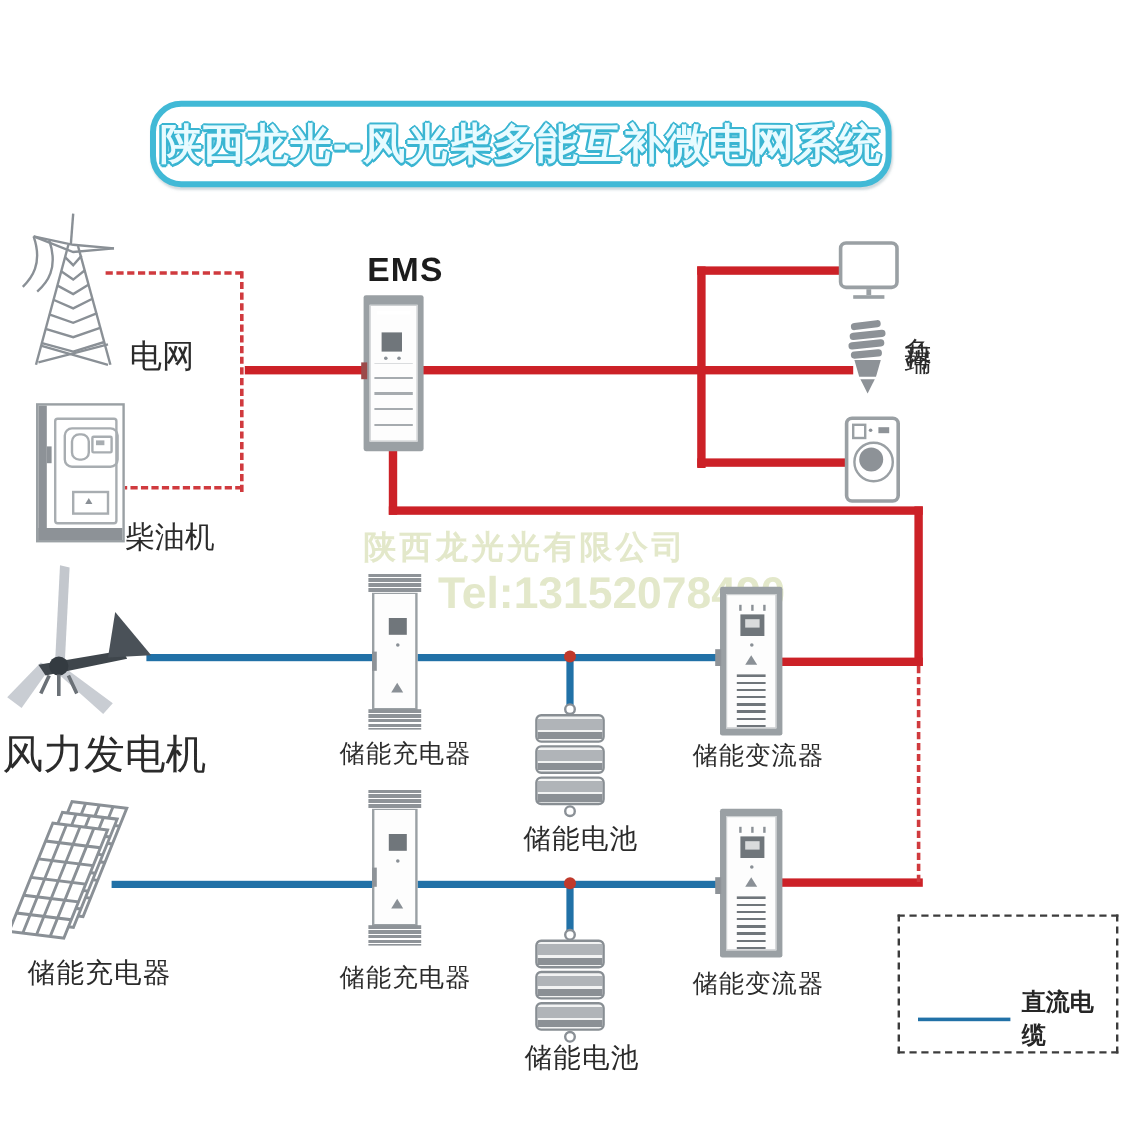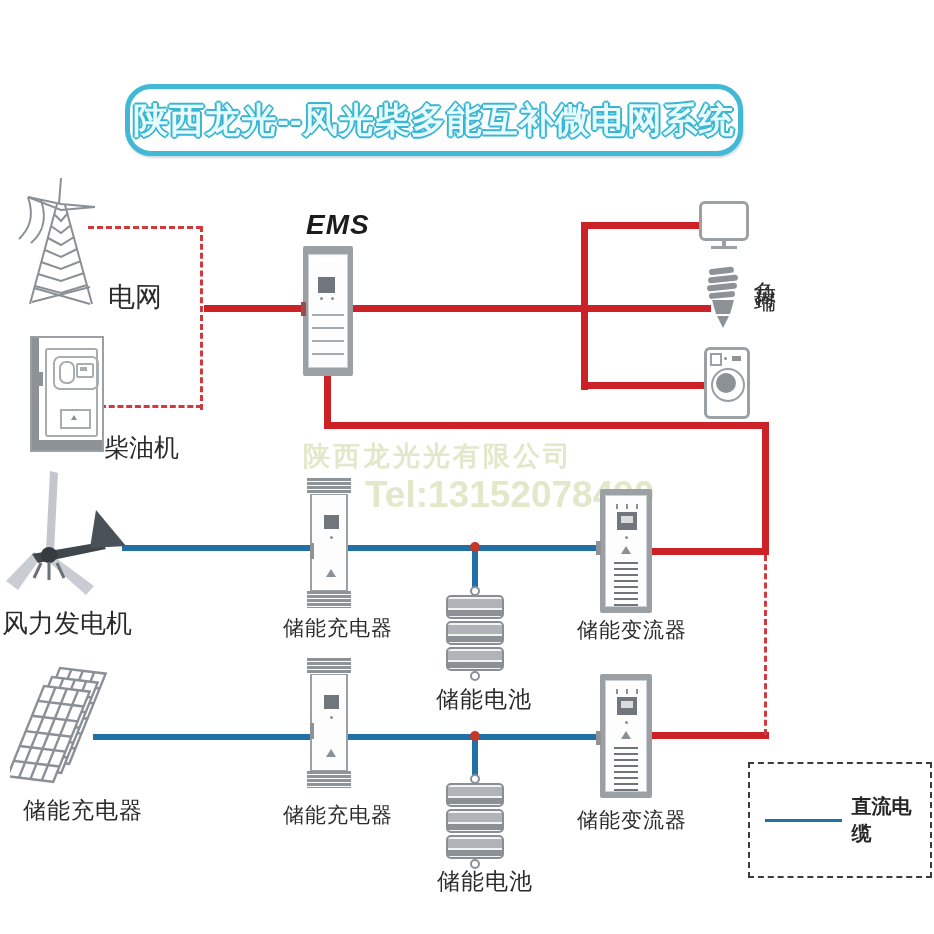--- a/index.html
+++ b/index.html
@@ -99,21 +99,21 @@
         border-radius:3px;background:#fff;}
   .diesel .panel{position:absolute;left:6px;top:6px;width:42px;height:30px;border:2px solid #a8adb1;border-radius:7px;}
   .diesel .oval{position:absolute;left:4px;top:3px;width:12px;height:19px;border:2px solid #a8adb1;border-radius:7px;}
   .diesel .scr{position:absolute;left:21px;top:5px;width:14px;height:11px;border:2px solid #a8adb1;border-radius:2px;}
   .diesel .scr i{position:absolute;left:2px;top:2px;width:7px;height:4px;background:#a8adb1;}
   .diesel .dhinge{position:absolute;left:-8px;top:22px;width:4px;height:14px;background:#8d9297;}
   .diesel .vent{position:absolute;left:13px;bottom:6px;width:27px;height:16px;border:2px solid #a8adb1;}
 
   
   .legend{position:absolute;left:748px;top:762px;width:184px;height:116px;border:2px dashed #3c3c3c;
-        box-sizing:border-box;display:flex;flex-direction:column;justify-content:center;z-index:5;background:#fff;}
+        box-sizing:border-box;display:flex;flex-direction:column;justify-content:flex-end;z-index:5;background:#fff;}
   .legend .row{display:flex;align-items:center;padding-left:15px;}
   .legend .sw{width:78px;margin-right:10px;}
   .legend .sw.dc{height:3px;background:var(--blue);}
   .legend .sw.ac{height:4px;background:var(--red);}
   .legend .sw.comm{height:2px;background:#8a8a8a;}
   .legend .row span{font-size:20px;font-weight:bold;color:#262626;}
 
   svg{position:absolute;z-index:3;}
 </style>
 </head>
@@ -182,21 +182,21 @@
           </div>
       </div>
       <div class="dhinge"></div>
       <div class="vent">
         <div class="tri" style="left:9px;top:4px;border-left-width:3px;border-right-width:3px;border-bottom-width:5px;"></div>
       </div>
     </div>
   </div>
   <div class="lbl lbl-big" style="left:104px;top:431px;font-size:25px;">柴油机</div>
 
-  <div class="lbl lbl-ems" style="left:306px;top:209px;font-style:italic;">EMS</div>
+  <div class="lbl lbl-ems" style="left:306px;top:209px;">EMS</div>
   <div class="dev" style="left:303px;top:246px;width:50px;height:130px;">
     <div class="cab-frame"></div>
     <div class="cab-inner" style="left:5px;right:5px;top:8px;bottom:8px;">
       <div class="ems-topline"></div>
       <div class="disp" style="left:9px;top:22px;width:17px;height:16px;"></div>
       <div class="tinydot" style="left:11px;top:42px;"></div>
       <div class="tinydot" style="left:22px;top:42px;"></div>
       <div class="ems-rack"></div>
     </div>
     <div class="nub-red"></div>
@@ -232,21 +232,21 @@
 
   <svg style="left:4px;top:466px;" width="132" height="142" viewBox="0 0 132 142">
     <polygon points="46,5 54,7 50,86 42,84" fill="#c3c7cd"></polygon>
     <polygon points="38,90 14,124 2,115 30,86" fill="#c9cdd3"></polygon>
     <polygon points="52,92 90,120 82,129 46,97" fill="#c9cdd3"></polygon>
     <polygon points="28,88 98,76 102,83 34,97" fill="#3f464c"></polygon>
     <polygon points="92,44 122,80 86,82" fill="#4a5158"></polygon>
     <circle cx="45" cy="89" r="8" fill="#343b41"></circle>
     <path d="M37 97 L30 112 M53 97 L60 112 M45 96 L45 114" stroke="#6b7177" stroke-width="3" fill="none"></path>
   </svg>
-  <div class="lbl lbl-big" style="left:2px;top:606px;font-size:26px;">风力发电机</div>
+  <div class="lbl lbl-big" style="left:2px;top:606px;font-size:34px;">风力发电机</div>
 
   <svg style="left:10px;top:666px;" width="104" height="128" viewBox="0 0 104 128">
     <defs>
       <g id="pvp" stroke="#8a9096" stroke-width="2.5" fill="#fff">
         <rect x="0" y="0" width="46" height="94"></rect>
         <path d="M11.5 0 V94 M23 0 V94 M34.5 0 V94"></path>
         <path d="M0 15.5 H46 M0 31 H46 M0 47 H46 M0 62.5 H46 M0 78 H46"></path>
       </g>
     </defs>
     <use href="#pvp" transform="translate(50,2) rotate(7) skewX(-15)"></use>

